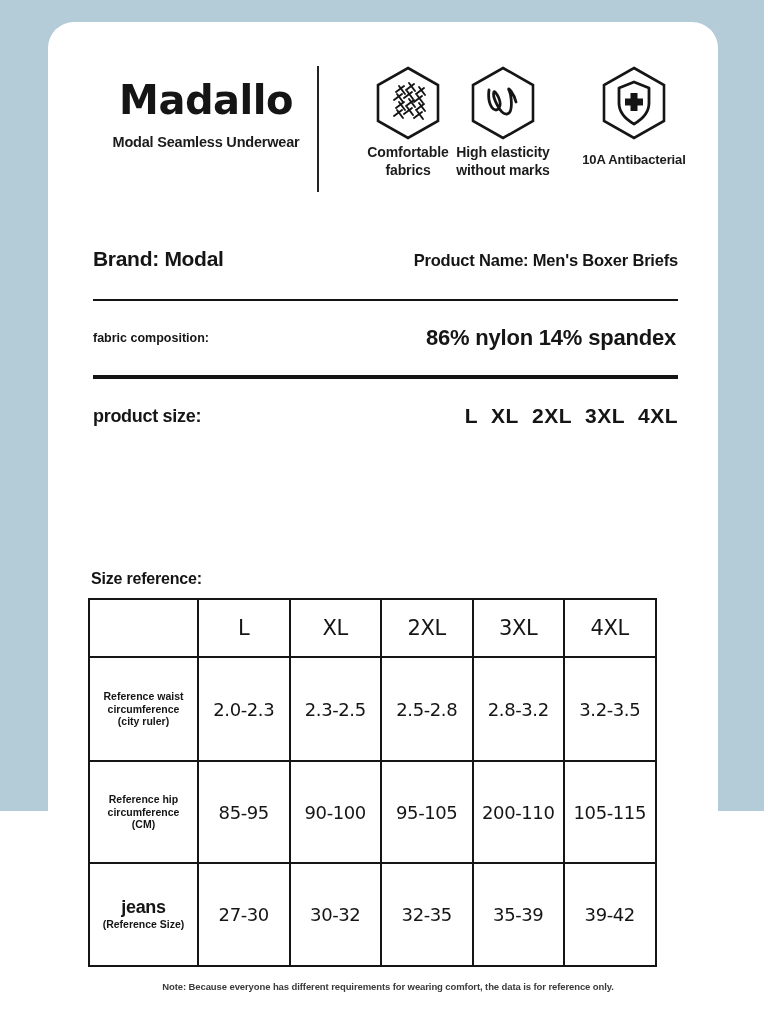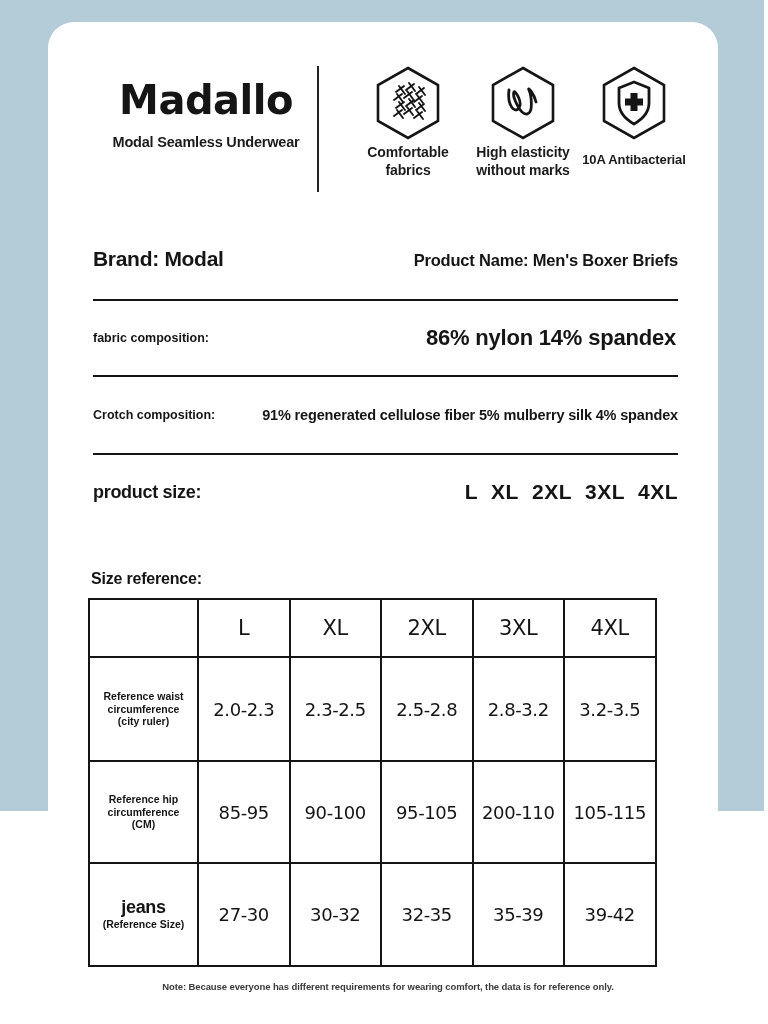--- a/index.html
+++ b/index.html
@@ -80,21 +80,21 @@
     width: 350px;
     height: 150px;
   }
   .feature {
     position: absolute;
     top: 0;
     width: 108px;
     text-align: center;
   }
   .feature.f1 { left: 6px; }
-  .feature.f2 { left: 121px; }
+  .feature.f2 { left: 101px; }
   .feature.f3 { left: 232px; }
   .hexwrap {
     width: 108px;
     height: 82px;
     display: flex;
     align-items: center;
     justify-content: center;
   }
   .feature-label {
     font-size: 14px;
@@ -348,24 +348,20 @@
         <div class="spec-value">Product Name: Men's Boxer Briefs</div>
       </div>
       <div class="rule"></div>
 
       <div class="spec-row row-fabric">
         <div class="spec-label">fabric composition:</div>
         <div class="spec-value">86% nylon 14% spandex</div>
       </div>
       <div class="rule"></div>
 
-      <div class="spec-row row-crotch">
-        <div class="spec-label">Crotch composition:</div>
-        <div class="spec-value">91% regenerated cellulose fiber 5% mulberry silk 4% spandex</div>
-      </div>
       <div class="rule"></div>
 
       <div class="spec-row row-size">
         <div class="spec-label">product size:</div>
         <div class="spec-value">
           <span>L</span><span>XL</span><span>2XL</span><span>3XL</span><span>4XL</span>
         </div>
       </div>
     </div>
 

